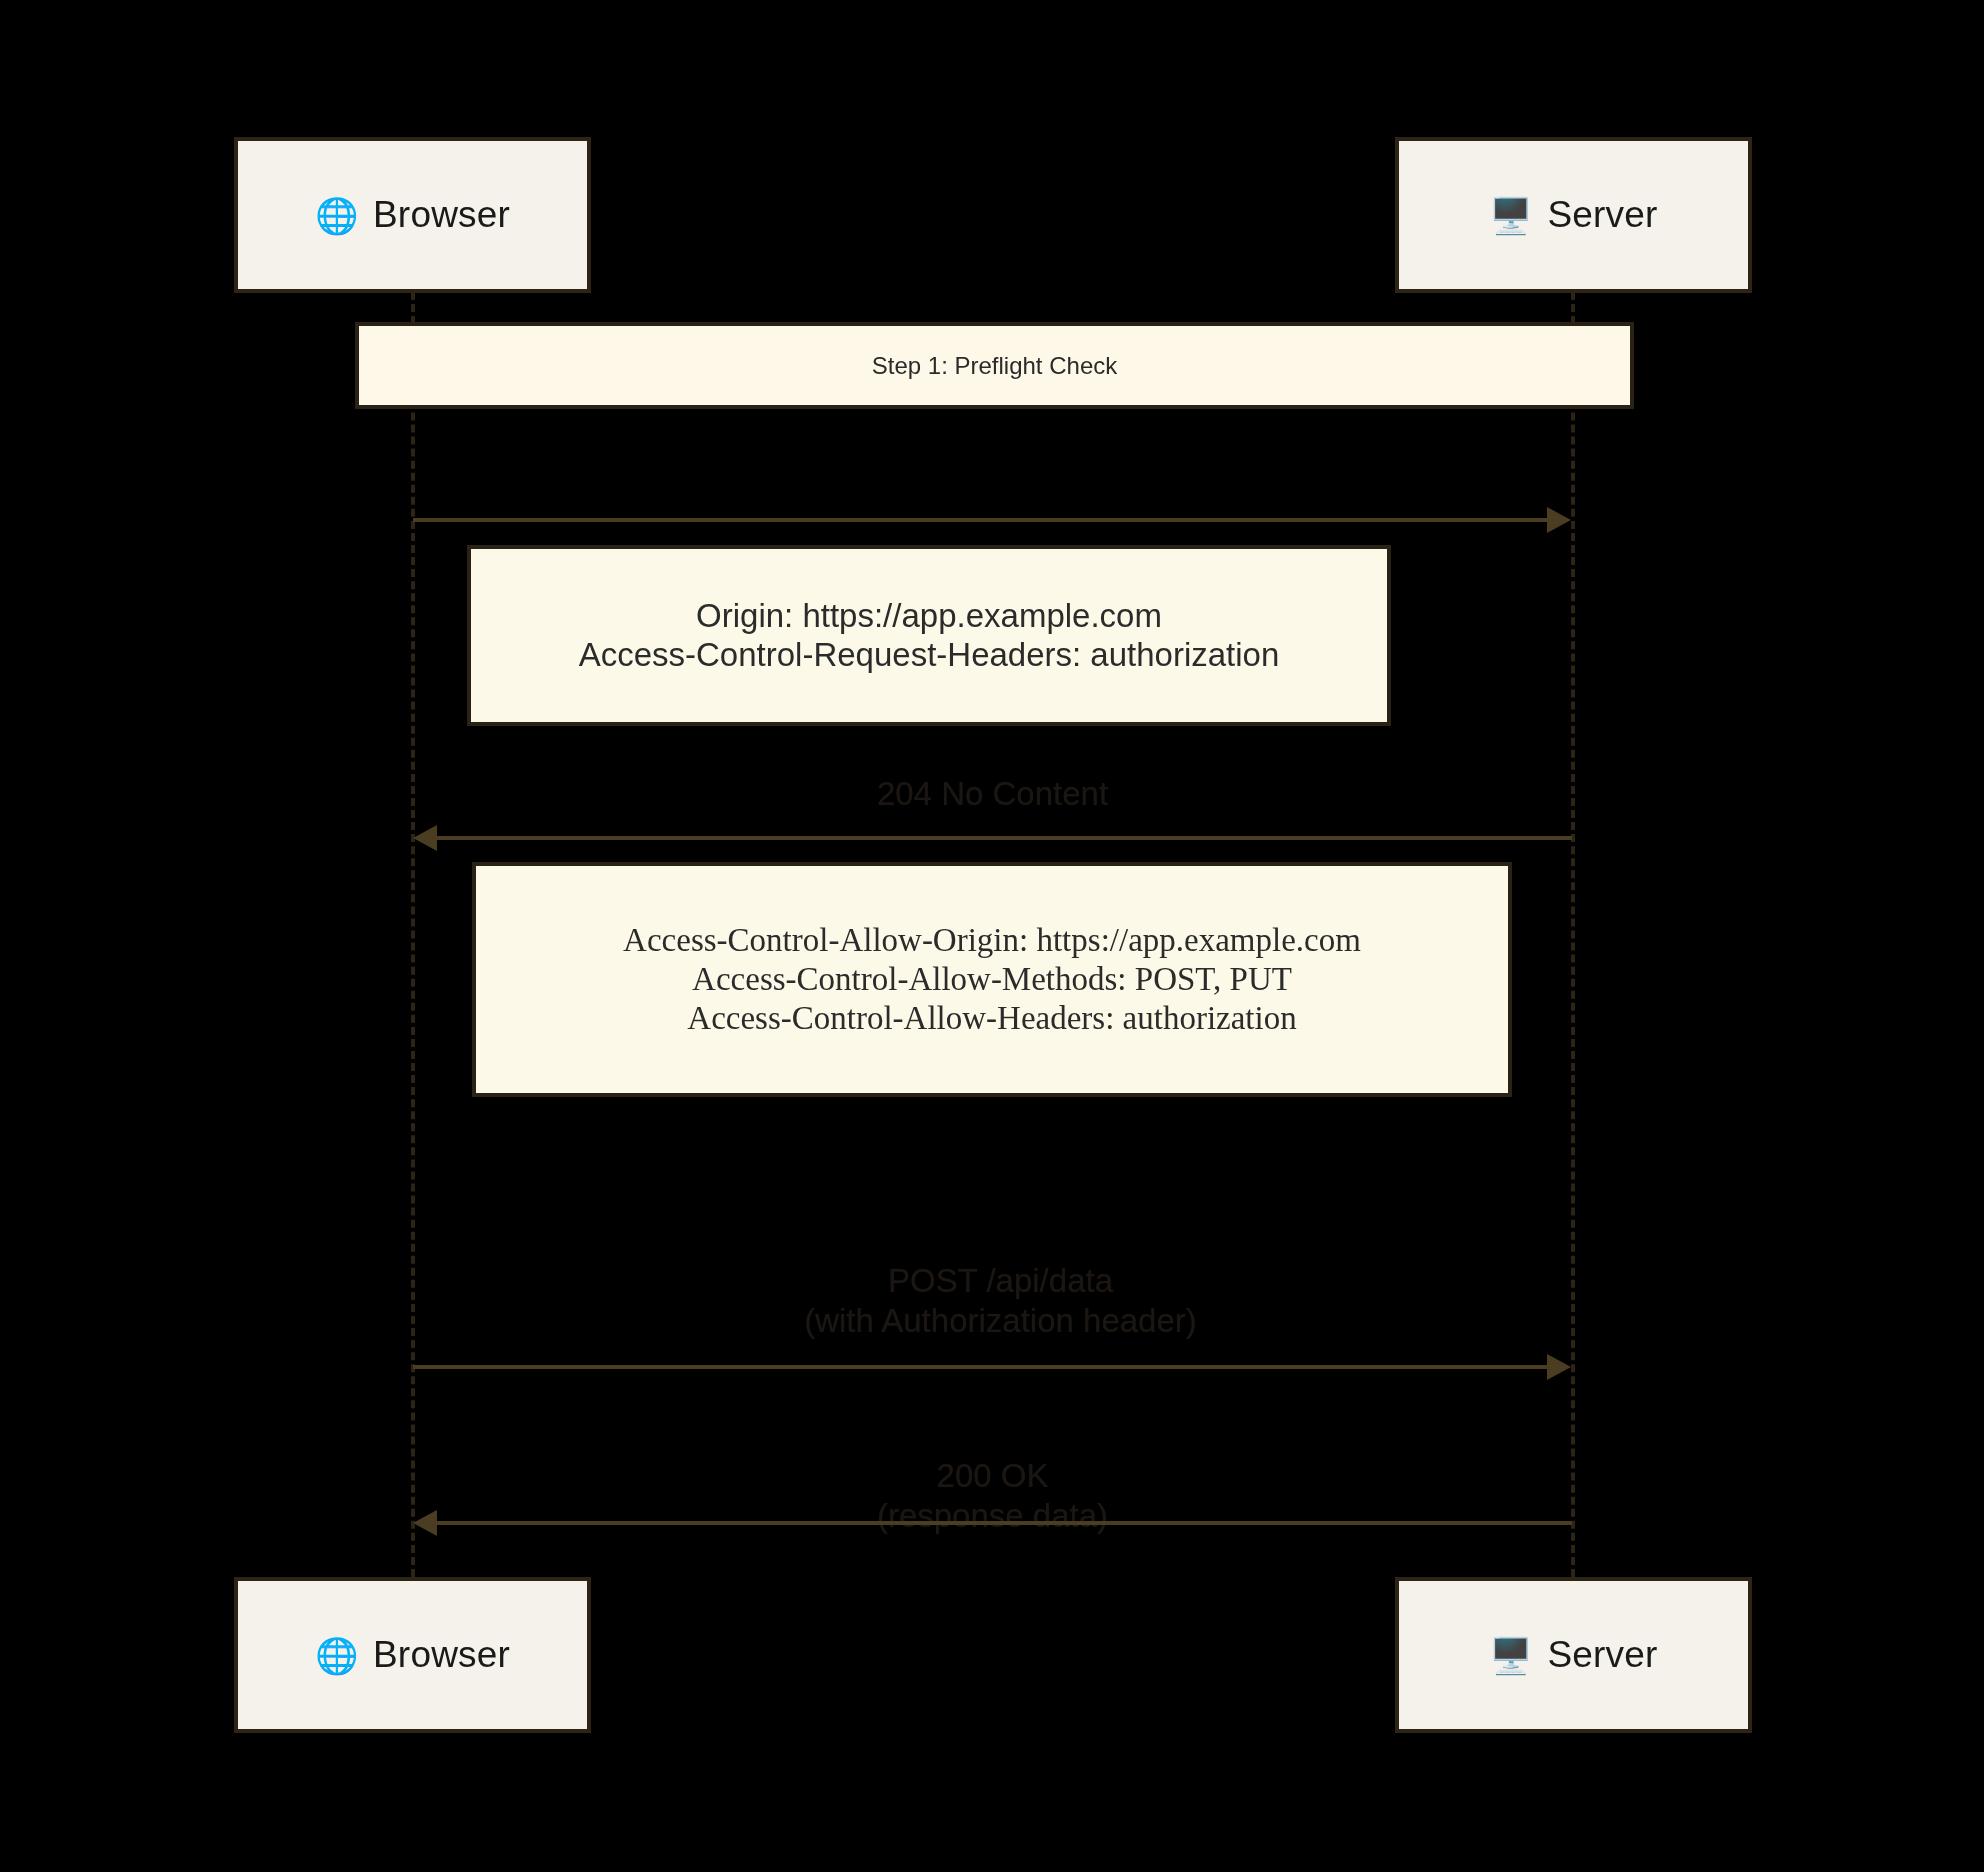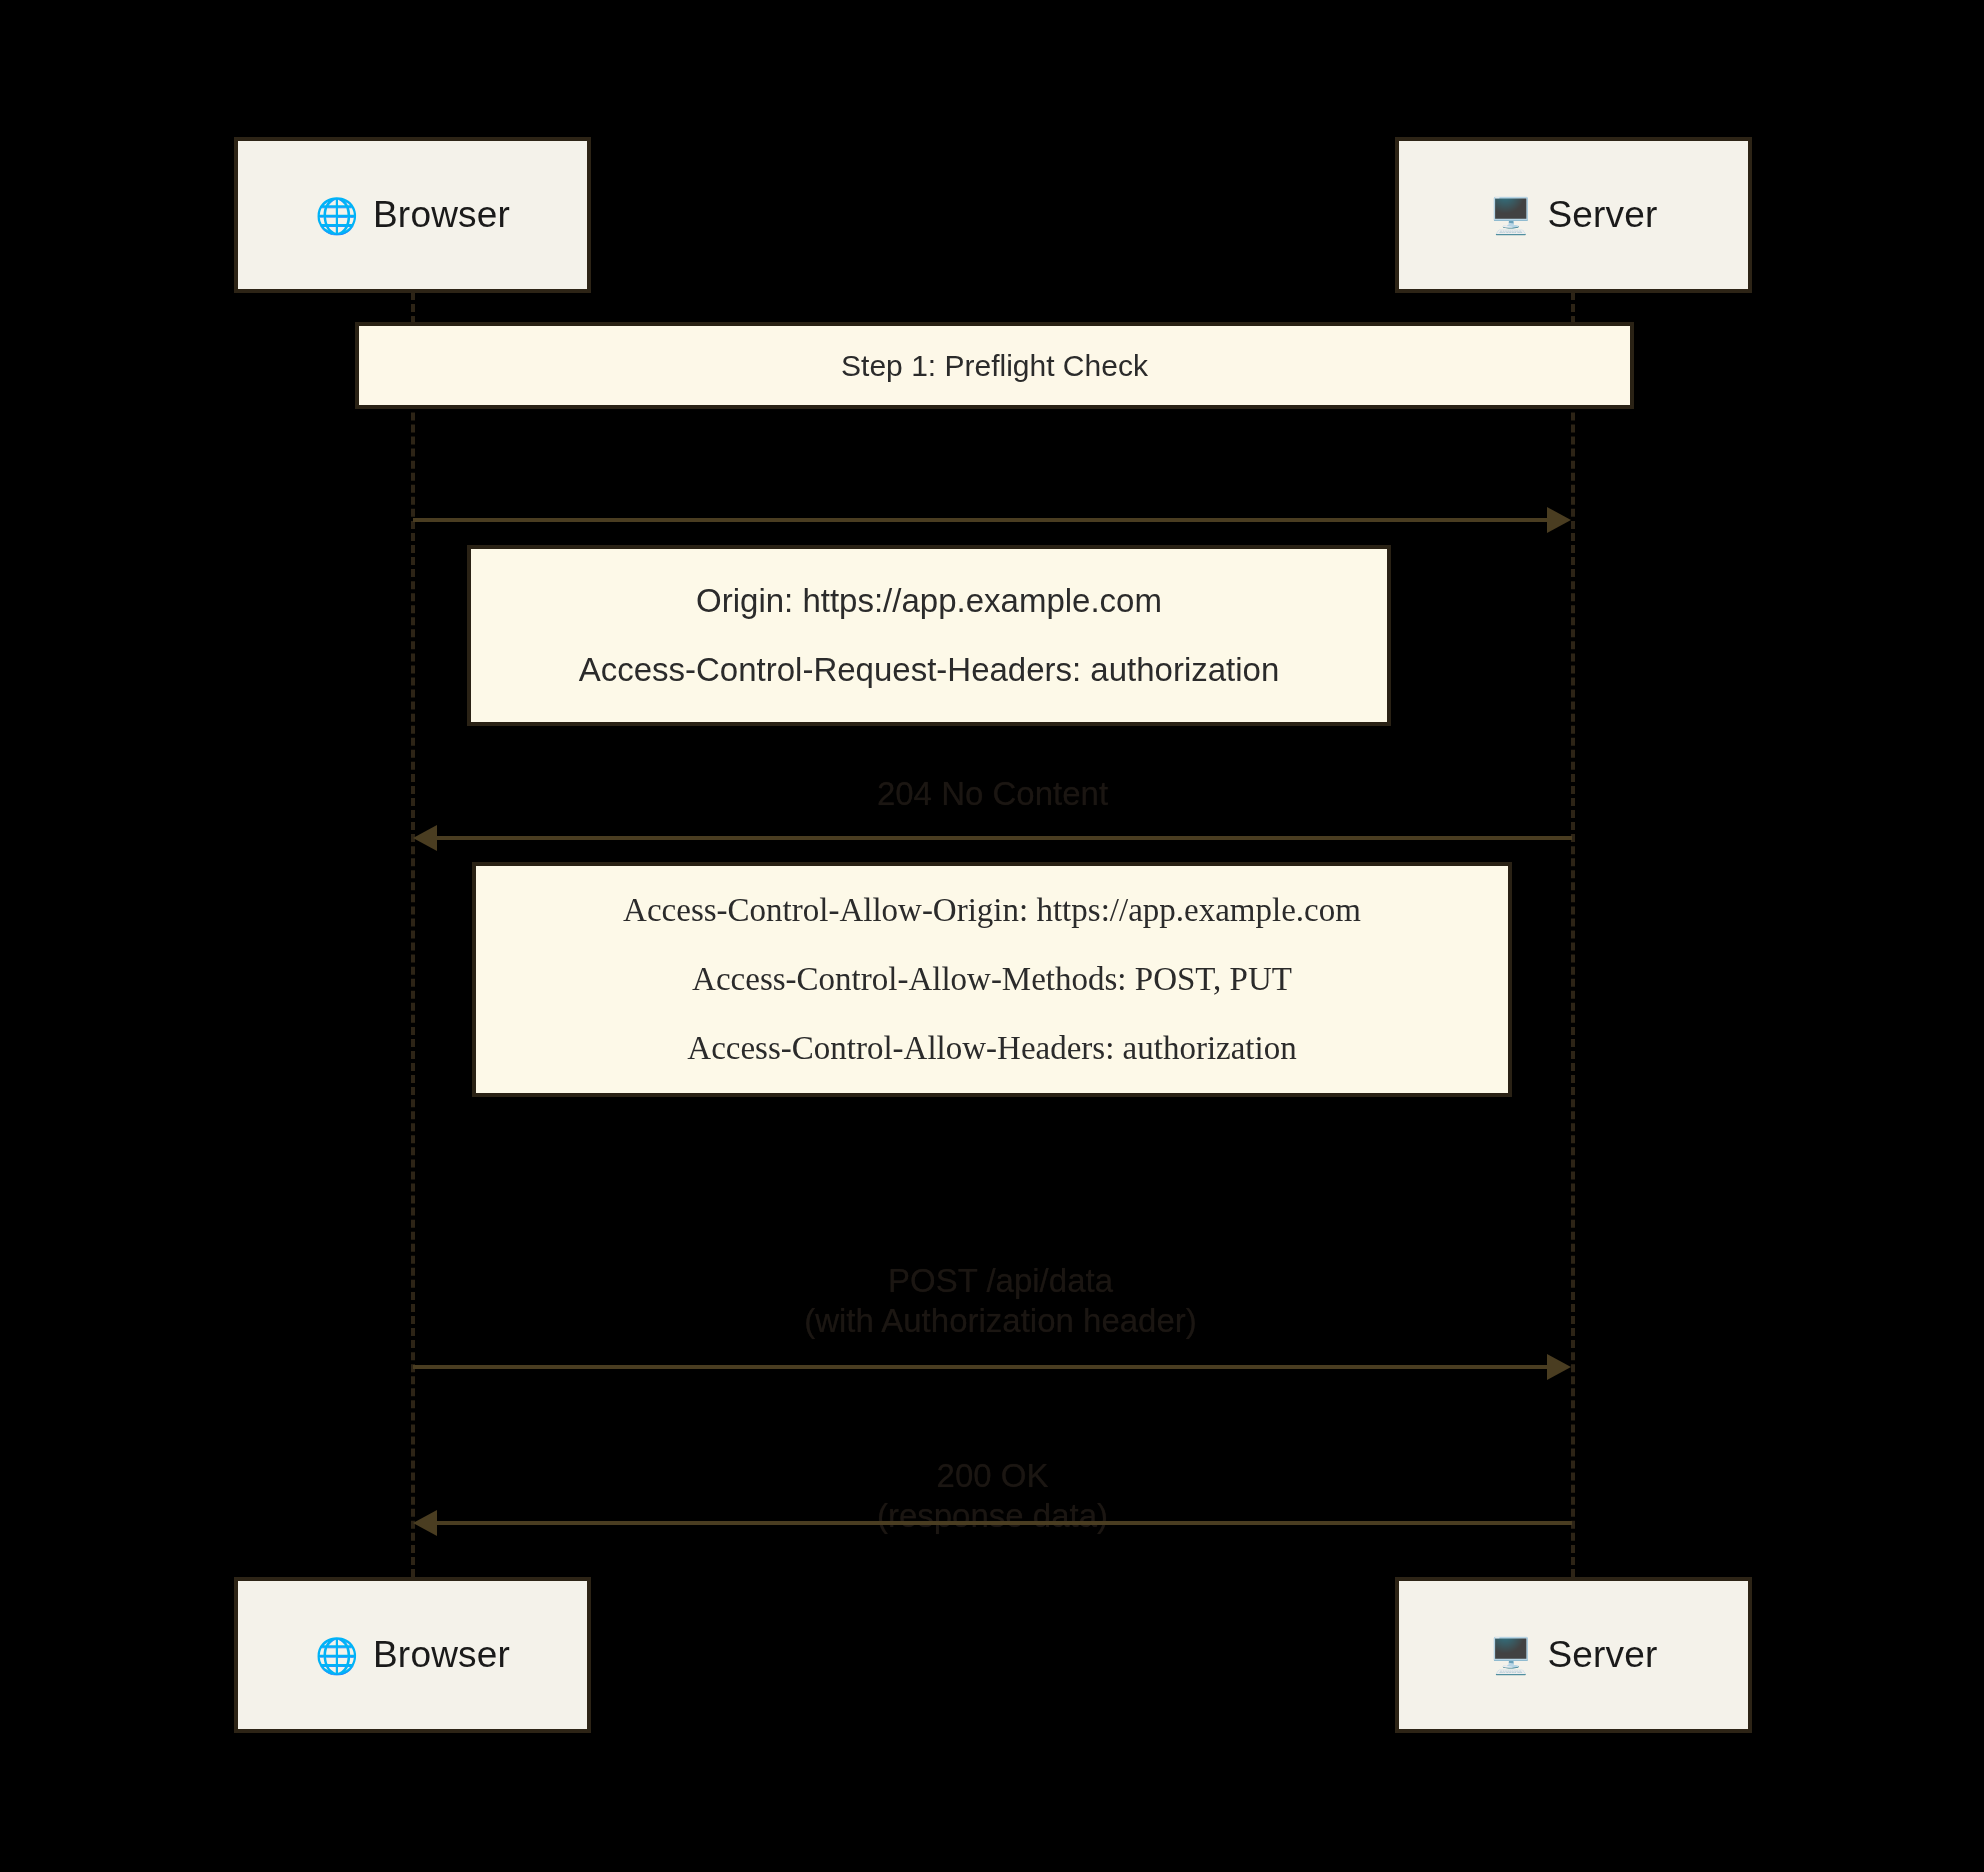--- a/index.html
+++ b/index.html
@@ -49,39 +49,38 @@
   
   .step-bar {
     position: absolute;
     box-sizing: border-box;
     background: #FDF8E8;
     border: 4px solid #2A2215;
     display: flex;
     align-items: center;
     justify-content: center;
     color: #2b2b2b;
-    font-size: 30px;
+    font-size: 24px;
   }
 
   
   .note-box {
     position: absolute;
     box-sizing: border-box;
     background: #FDF9E8;
     border: 4px solid #2A2215;
     display: flex;
     flex-direction: column;
     align-items: center;
     justify-content: center;
     color: #2b2b2b;
     font-size: 33px;
     line-height: 1.18;
     padding: 11px 20.6px;
     text-align: center;
-    gap: 30px;
   }
   .note-box .line { white-space: nowrap; }
 
   
   .msg-line {
     position: absolute;
     height: 0;
     border-top: 4.8px solid #4A3D21;
   }
   .arrowhead {

